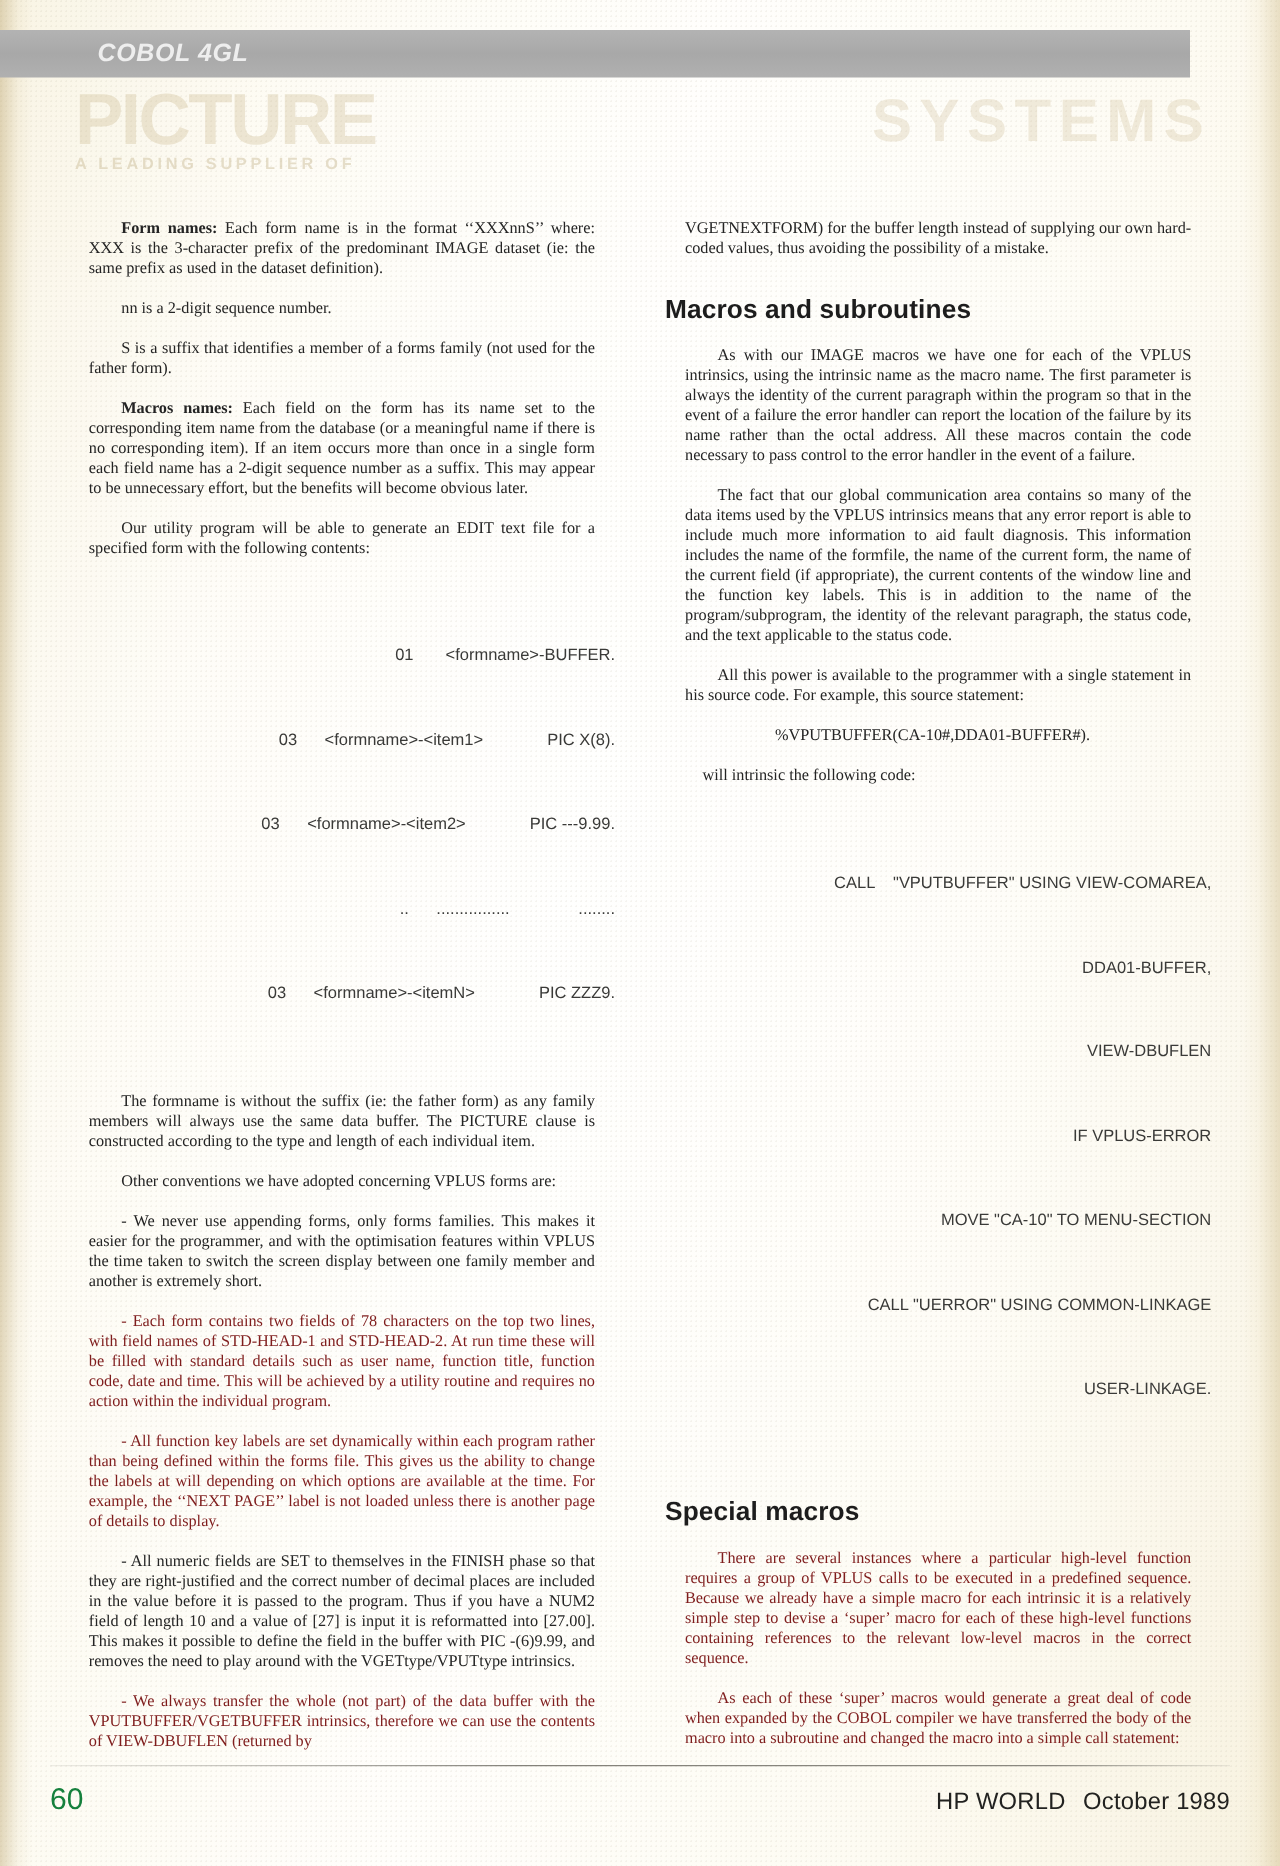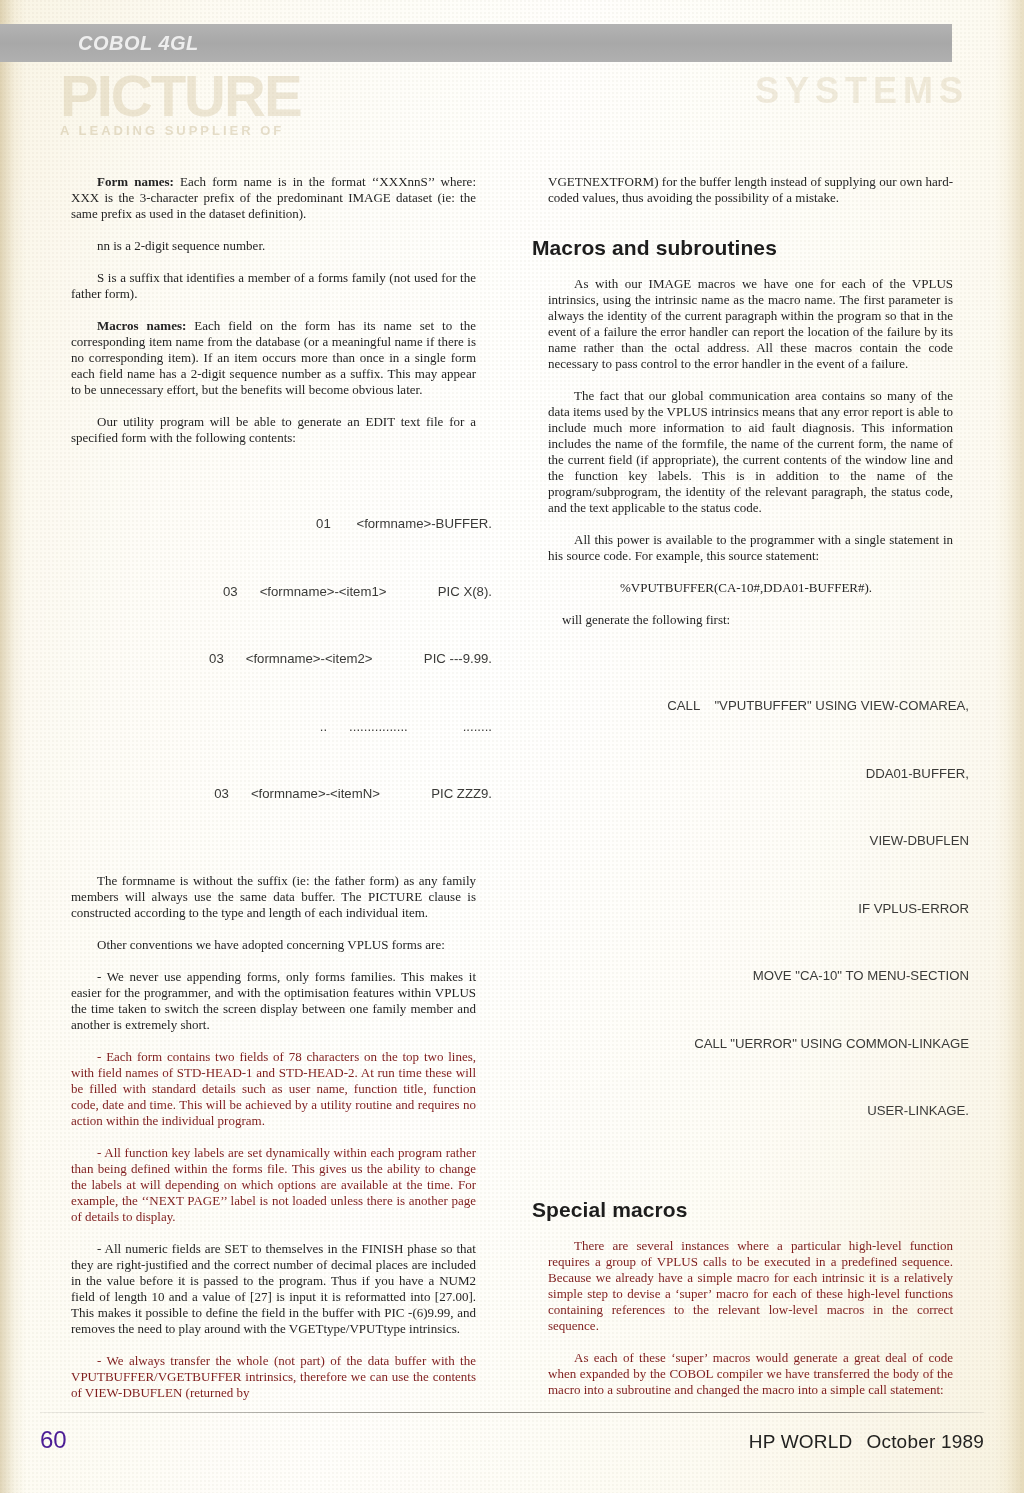--- a/index.html
+++ b/index.html
@@ -107,21 +107,21 @@
     font-weight: bold;
     font-size: 54px;
     color: rgba(212,196,158,0.30);
     letter-spacing: -1px;
     text-align: right;
     pointer-events: none;
     overflow: hidden;
   }
   .ghost-art-right .line2 {
     display: block;
-    font-size: 36px;
+    font-size: 48px;
     letter-spacing: 6px;
     color: rgba(206,188,148,0.28);
   }
 
   
   .columns {
     position: absolute;
     left: 55px;
     top: 158px;
     width: 914px;
@@ -191,21 +191,21 @@
     left: 40px;
     top: 1426px;
     width: 944px;
     display: flex;
     justify-content: space-between;
     align-items: baseline;
     font-family: "Liberation Sans", "DejaVu Sans", sans-serif;
   }
   .page-number {
     font-size: 24px;
-    color: #4c1d95;
+    color: #15803d;
   }
   .footer-right {
     font-size: 19px;
     color: #222220;
     letter-spacing: 0.2px;
   }
   .footer-right .mag { font-weight: normal; }
   .footer-right .issue { margin-left: 14px; }
 </style>
 </head>
@@ -266,21 +266,21 @@
 
       <p class="noindent">VGETNEXTFORM) for the buffer length instead of supplying our own hard-coded values, thus avoiding the possibility of a mistake.</p>
 
       <h2 class="section-heading">Macros and subroutines</h2>
 
       <p>As with our IMAGE macros we have one for each of the VPLUS intrinsics, using the intrinsic name as the macro name. The first parameter is always the identity of the current paragraph within the program so that in the event of a failure the error handler can report the location of the failure by its name rather than the octal address. All these macros contain the code necessary to pass control to the error handler in the event of a failure.</p>
       <p>The fact that our global communication area contains so many of the data items used by the VPLUS intrinsics means that any error report is able to include much more information to aid fault diagnosis. This information includes the name of the formfile, the name of the current form, the name of the current field (if appropriate), the current contents of the window line and the function key labels. This is in addition to the name of the program/subprogram, the identity of the relevant paragraph, the status code, and the text applicable to the status code.</p>
       <p>All this power is available to the programmer with a single statement in his source code. For example, this source statement:</p>
 
       <p class="code-inline">%VPUTBUFFER(CA-10#,DDA01-BUFFER#).</p>
-      <p class="noindent" style="text-indent:14px">will generate the following first:</p>
+      <p class="noindent" style="text-indent:14px">will intrinsic the following code:</p>
 
       <div class="code-block">
         <div class="code-line">CALL    "VPUTBUFFER" USING VIEW-COMAREA,</div>
         <div class="code-line">                             DDA01-BUFFER,</div>
         <div class="code-line">                             VIEW-DBUFLEN</div>
         <div class="code-line">        IF VPLUS-ERROR</div>
         <div class="code-line">        MOVE "CA-10" TO MENU-SECTION</div>
         <div class="code-line">        CALL "UERROR" USING COMMON-LINKAGE</div>
         <div class="code-line">                             USER-LINKAGE.</div>
       </div>

